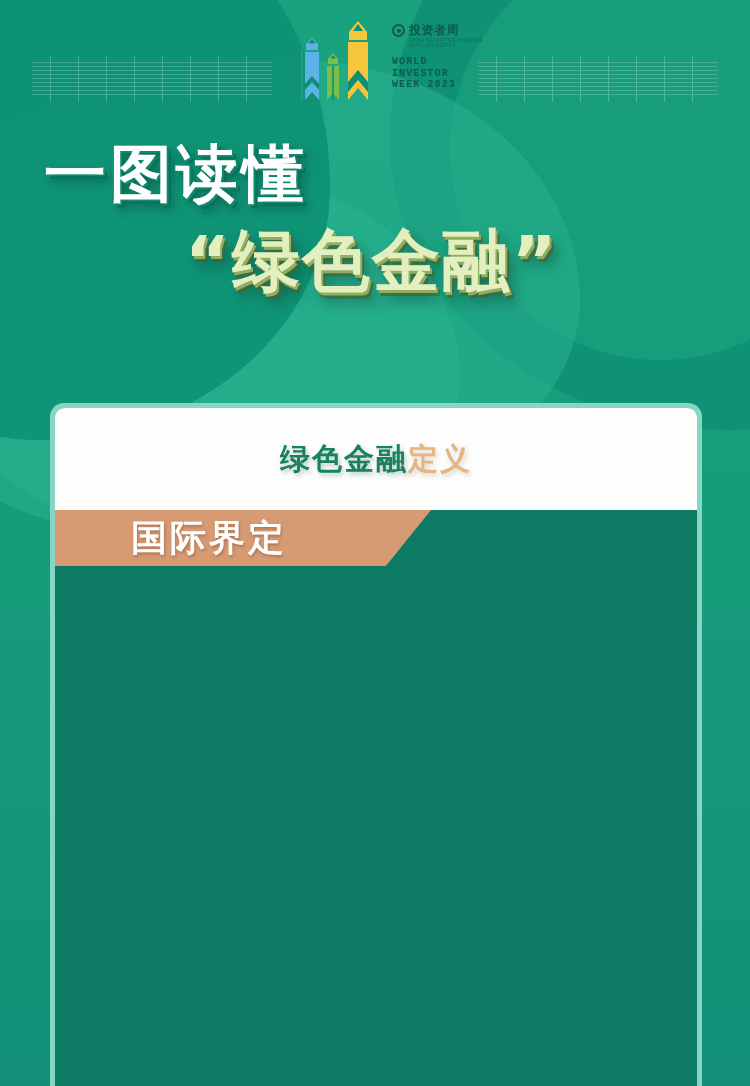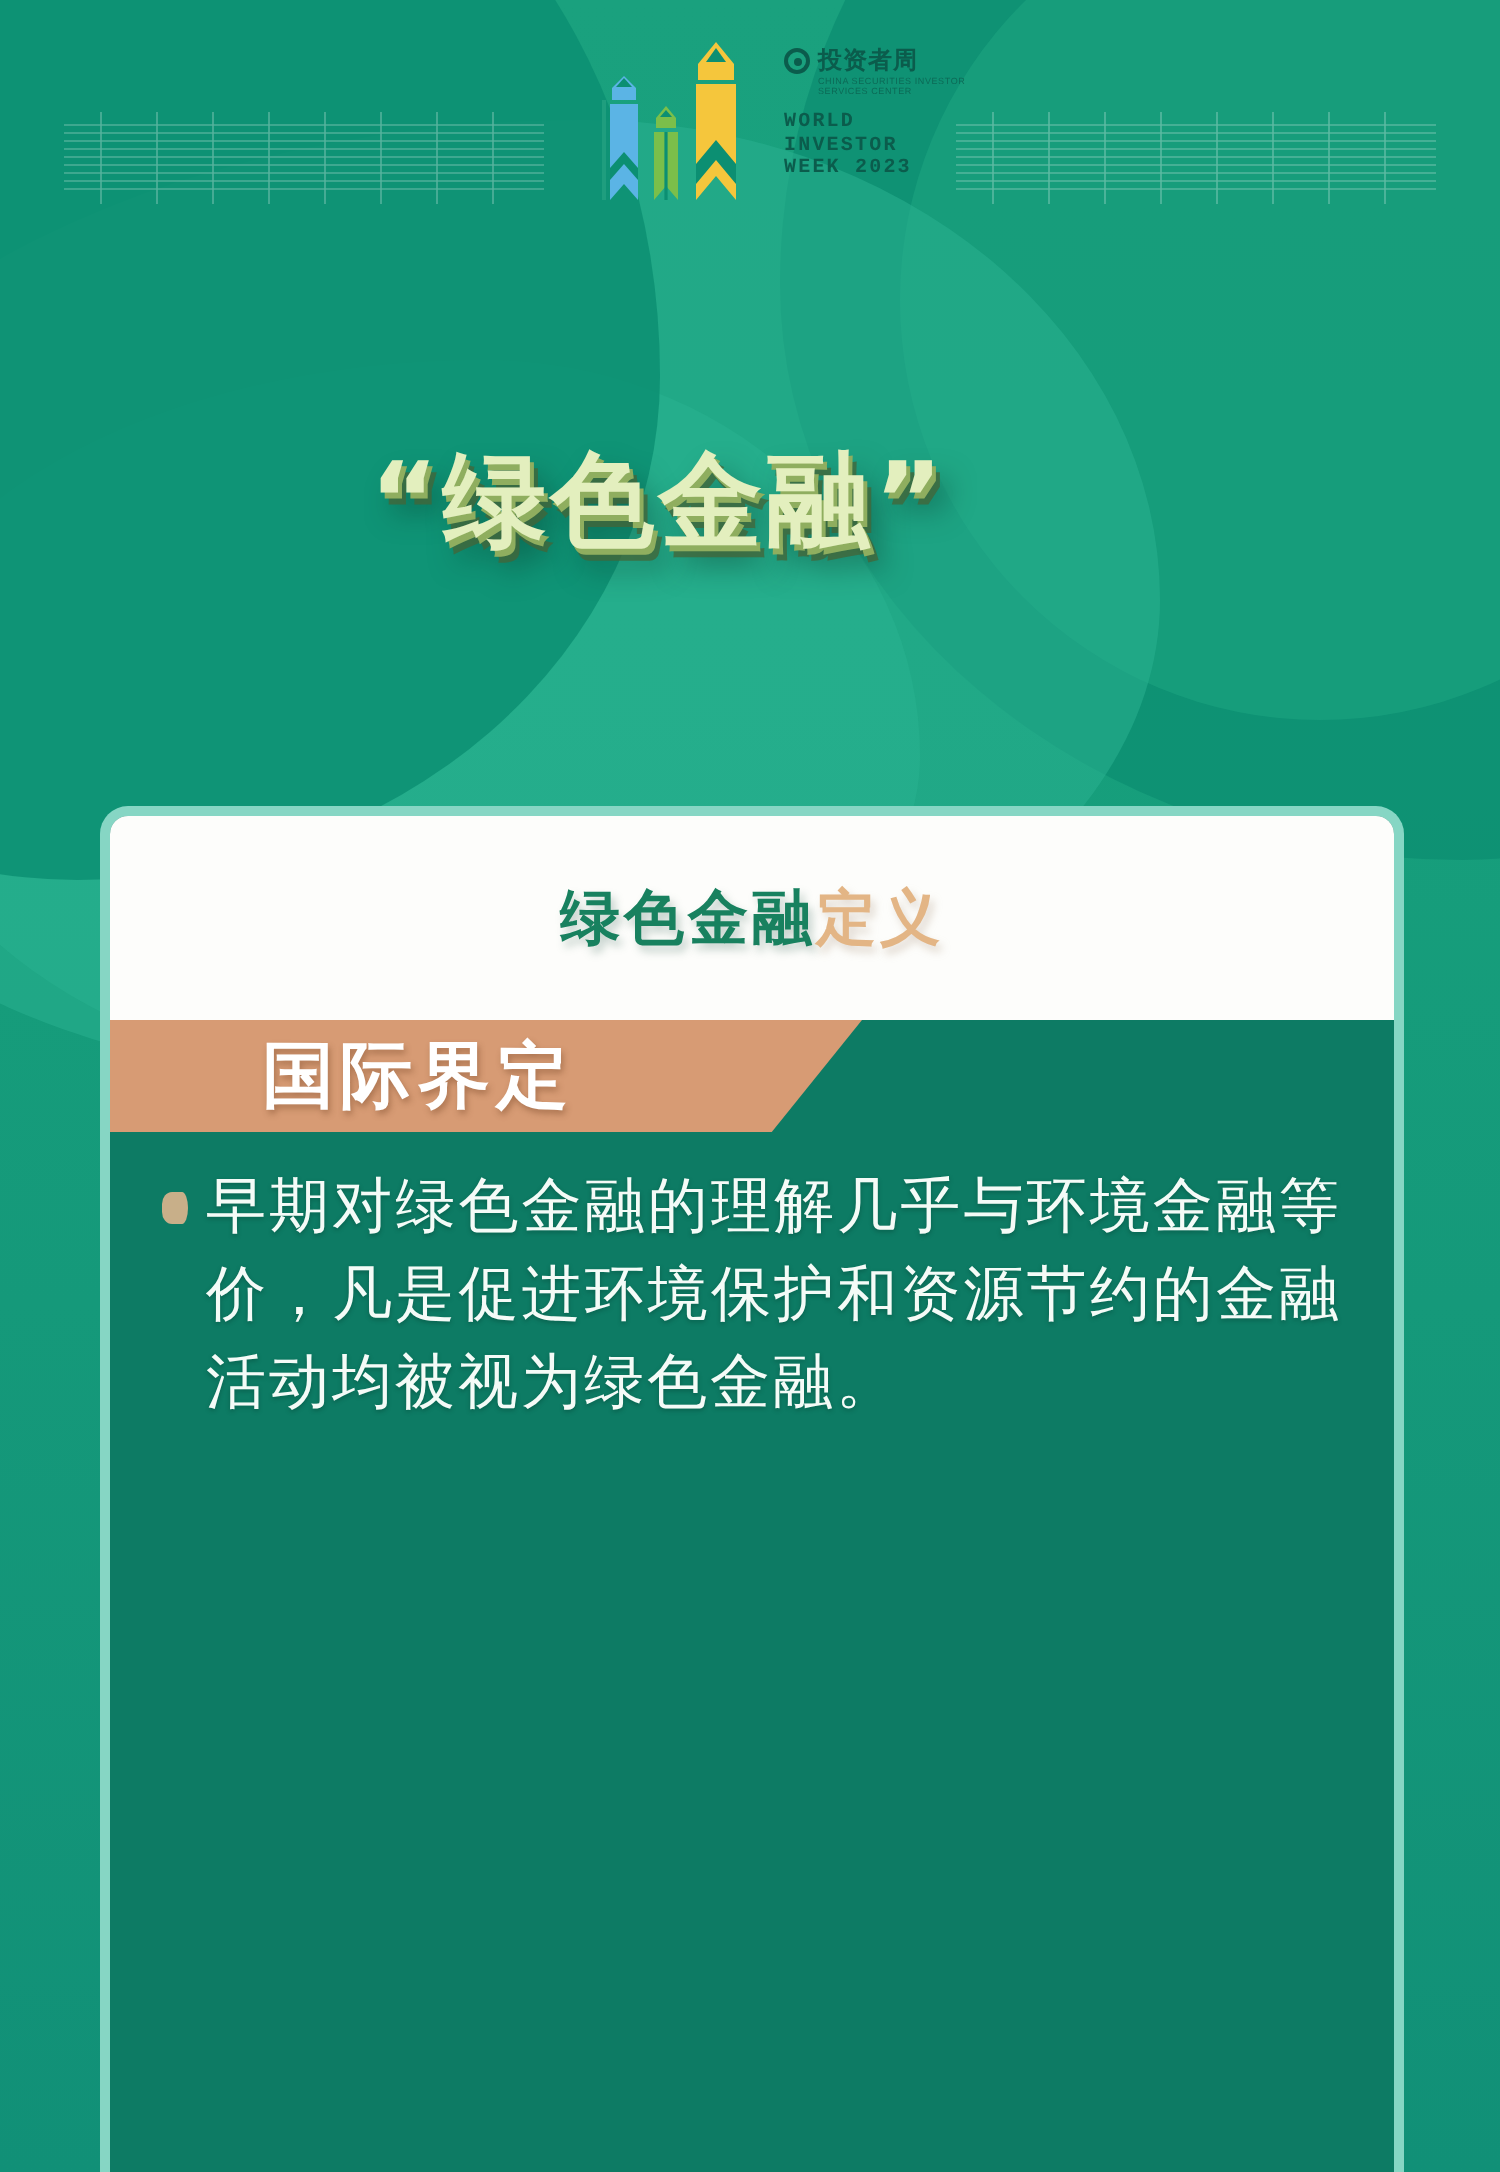--- a/index.html
+++ b/index.html
@@ -99,21 +99,21 @@
     font-size:62px;font-weight:700;letter-spacing:4px;
     color:#ffffff;
     font-family:"DejaVu Sans",sans-serif;
     text-shadow:
       2px 2px 0 #0f8a6e,
       4px 4px 0 rgba(9,110,88,.85),
       6px 7px 10px rgba(5,70,56,.55);
   }
   .headline2{
     position:absolute;left:185px;top:216px;
-    font-size:52px;font-weight:700;letter-spacing:2px;
+    font-size:68px;font-weight:700;letter-spacing:2px;
     color:#e3efbe;
     font-family:"DejaVu Sans",sans-serif;
     text-shadow:
       2px 3px 0 #8fae5f,
       4px 6px 0 rgba(70,100,55,.75),
       7px 10px 14px rgba(10,60,45,.55);
     white-space:nowrap;
   }
 
   
@@ -242,39 +242,36 @@
       <span class="dot"></span>
       <span class="cn">投资者周</span>
     </div>
     <div class="logo-sub">CHINA SECURITIES INVESTOR SERVICES CENTER</div>
 
     <div class="logo-text">WORLD
 INVESTOR
 WEEK 2023</div>
   </div>
 
+  <div class="headline1">一图读懂</div>
   <div class="headline2">“绿色金融”</div>
 
   <div class="card">
 
     <div class="card-head">
       <div class="card-title">
         <span class="g">绿色金融</span><span class="t">定义</span>
       </div>
     </div>
 
     <div class="banner">
       <div class="banner-bg"></div>
       <div class="banner-text">国际界定</div>
     </div>
 
     <div class="body">
 
-      <div class="para">
-        <span class="bullet"></span>
-        <div class="para-text">早期对绿色金融的理解几乎与环境金融等价，凡是促进环境保护和资源节约的金融活动均被视为绿色金融。</div>
-      </div>
 
 
     </div>
   </div>
 
 </div>
 
 </body></html>

